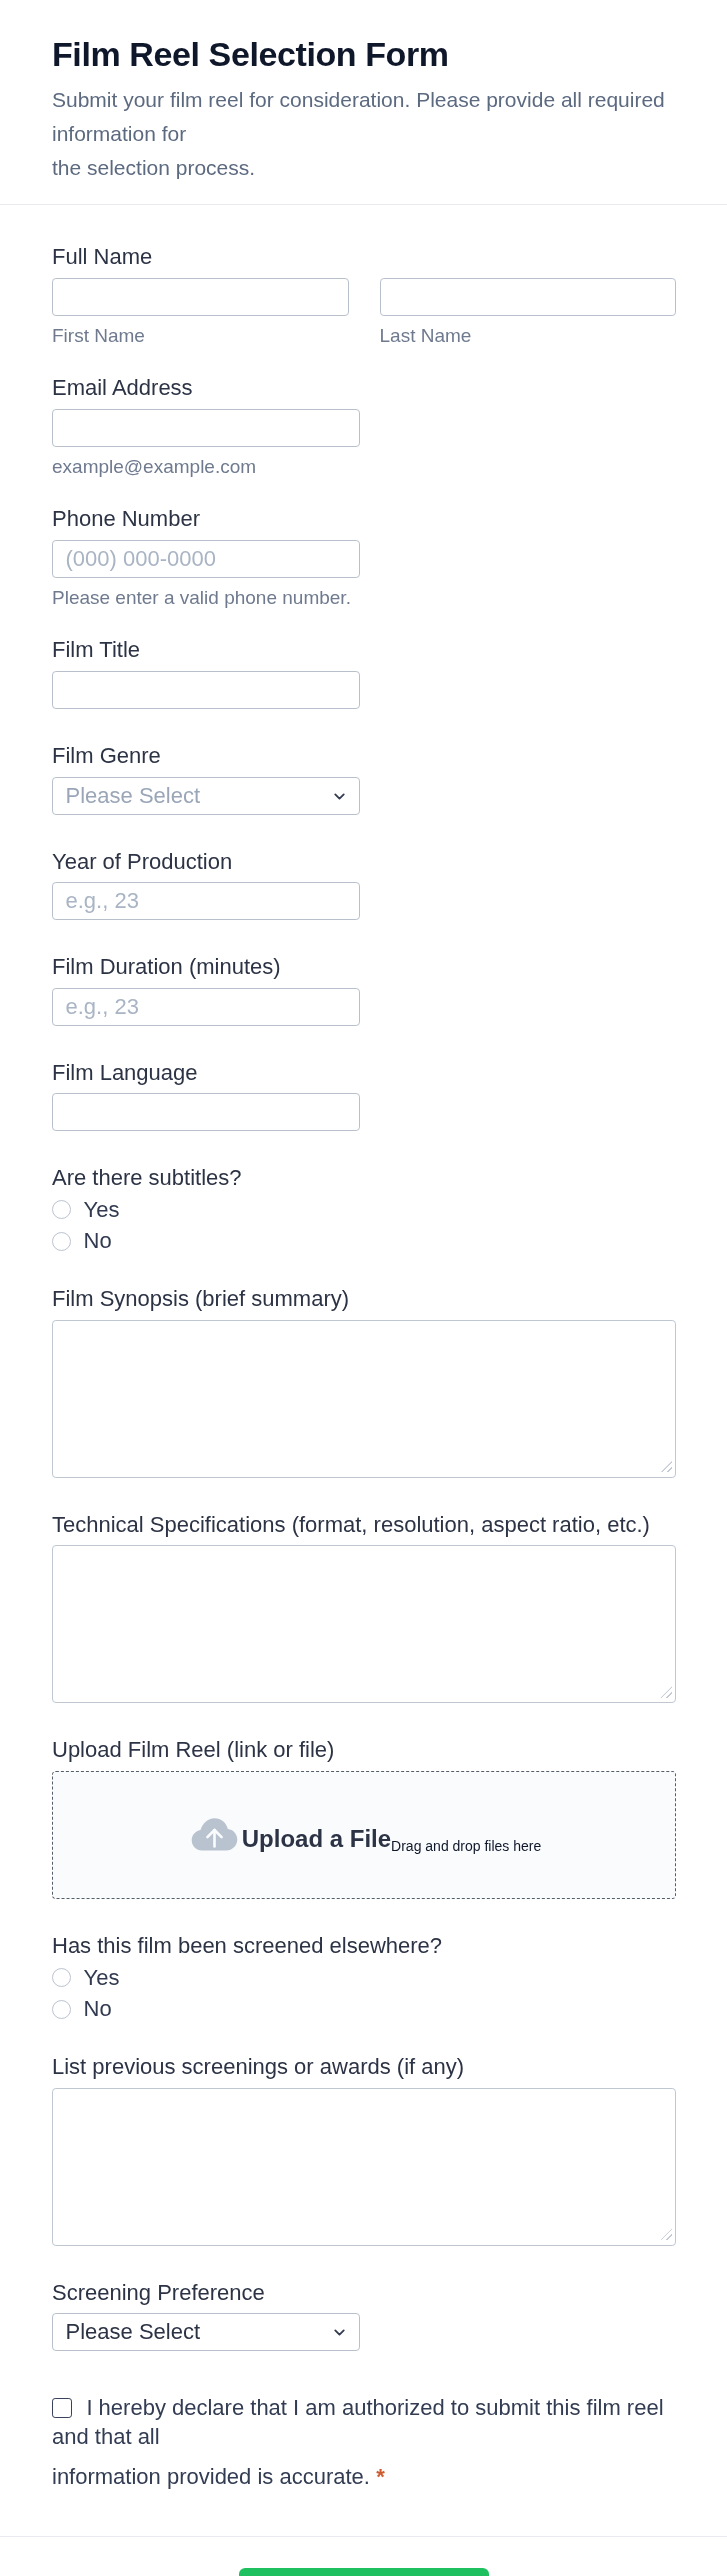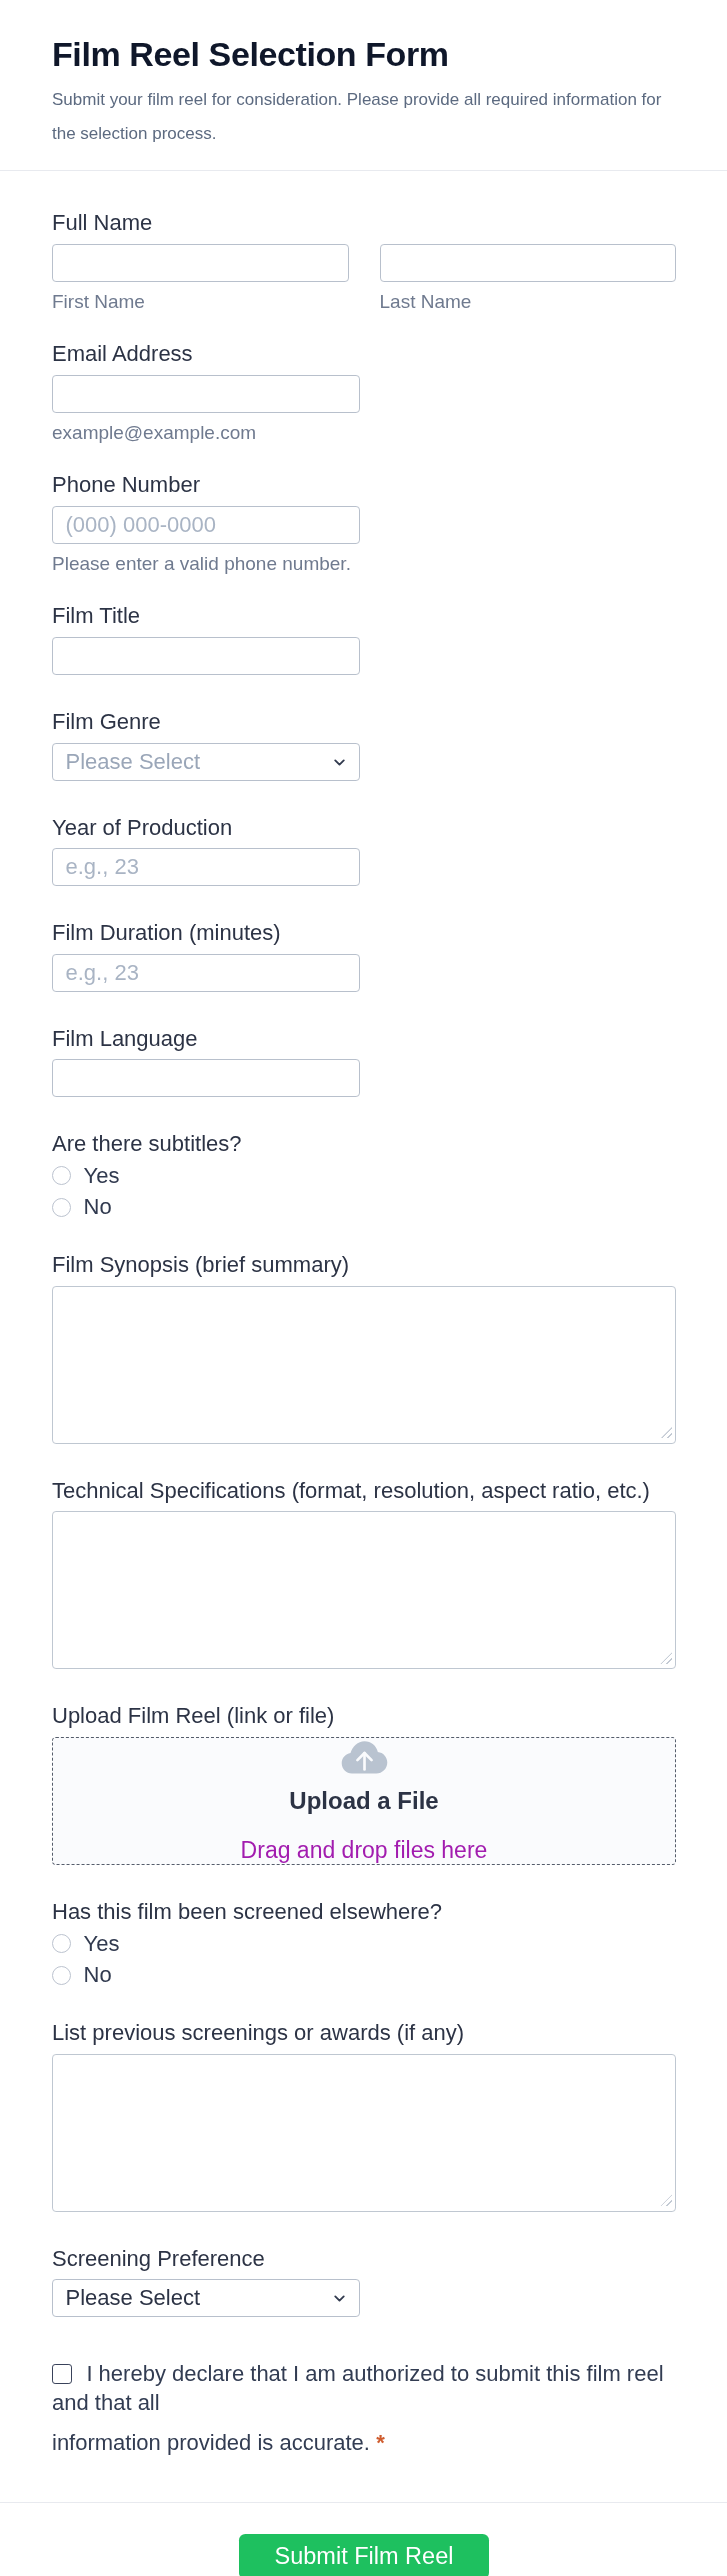--- a/index.html
+++ b/index.html
@@ -2,21 +2,21 @@
 <html style="font-size:12.5px"><head>
 <meta charset="utf-8">
 <style>
   html,body{margin:0;padding:0;background:#ffffff;}
   body{font-family:"Liberation Sans","DejaVu Sans",sans-serif;color:#2c3345;}
   .page{width:728px;height:2576px;overflow:hidden;background:#fff;box-sizing:border-box;}
 
   
   .form-header{padding:34px 52px 19.6px;border-bottom:0.8px solid #e8eaef;}
   .form-title{font-size:34px;line-height:41px;font-weight:700;letter-spacing:-0.4px;color:#0f172a;margin:0;}
-  .form-subtitle{margin-top:7.8px;font-size:17px;line-height:34px;color:#5c6a80;}
+  .form-subtitle{margin-top:7.8px;font-size:21px;line-height:34px;color:#5c6a80;}
 
   
   .form-body{padding:39px 52px 45px;}
   .field{margin-bottom:34px;}
   .field.with-sub{margin-bottom:28px;}
   .field-label{font-size:22px;line-height:25px;font-weight:400;color:#2c3345;margin-bottom:8.6px;}
   .sub-label{font-size:19px;line-height:22px;color:#6f7a8f;margin-top:9.4px;}
 
   .text-input{box-sizing:border-box;display:block;height:38px;width:308px;
     border:0.8px solid #b8c0cc;border-radius:3.9px;padding:0 12.5px;font-size:22px;
@@ -40,24 +40,24 @@
   .resize-grip{position:absolute;right:3.9px;bottom:5.5px;width:11.7px;height:11.7px;
     background:repeating-linear-gradient(135deg,transparent 0 3.1px,#c3cad4 3.1px 4.7px);
     clip-path:polygon(100% 0,100% 100%,0 100%);pointer-events:none;}
 
   .radio-row{display:flex;align-items:center;margin-bottom:9.4px;height:22px;cursor:pointer;}
   .radio-circle{box-sizing:border-box;width:19px;height:19px;border-radius:50%;
     border:1.6px solid #bcc3cf;background:#fff;margin-right:12.5px;flex:none;}
   .radio-text{font-size:22px;color:#313a4f;text-align:right;}
 
   .dropzone{box-sizing:border-box;height:128px;border:0.8px dashed #555d6b;border-radius:3.9px;
-    background:#fafbfd;display:flex;flex-direction:column;align-items:center;
-    justify-content:space-between;cursor:pointer;}
+    background:#fafbfd;display:flex;align-items:center;
+    justify-content:center;cursor:pointer;}
   .dz-title{font-size:24px;font-weight:700;color:#2c3345;margin-top:7.8px;}
-  .dz-hint{font-size:23px;color:#a21caf;margin-top:22px;}
+  .dz-hint{font-size:14px;color:#0f172a;margin-top:22px;}
 
   .decl{margin-top:7.8px;}
   .decl-line{font-size:22px;line-height:29px;color:#323c52;margin-top:11px;}
   .decl-checkbox{box-sizing:border-box;display:inline-block;width:20.4px;height:20.4px;
     border:1.6px solid #39425a;border-radius:3.1px;background:#fff;margin-right:14px;
     vertical-align:-3.1px;cursor:pointer;}
   .req-star{color:#cf5c2e;font-weight:700;margin-left:6.3px;}
 
   
   .form-footer{border-top:0.8px solid #e8eaef;padding:31px 0 40px;text-align:center;}

